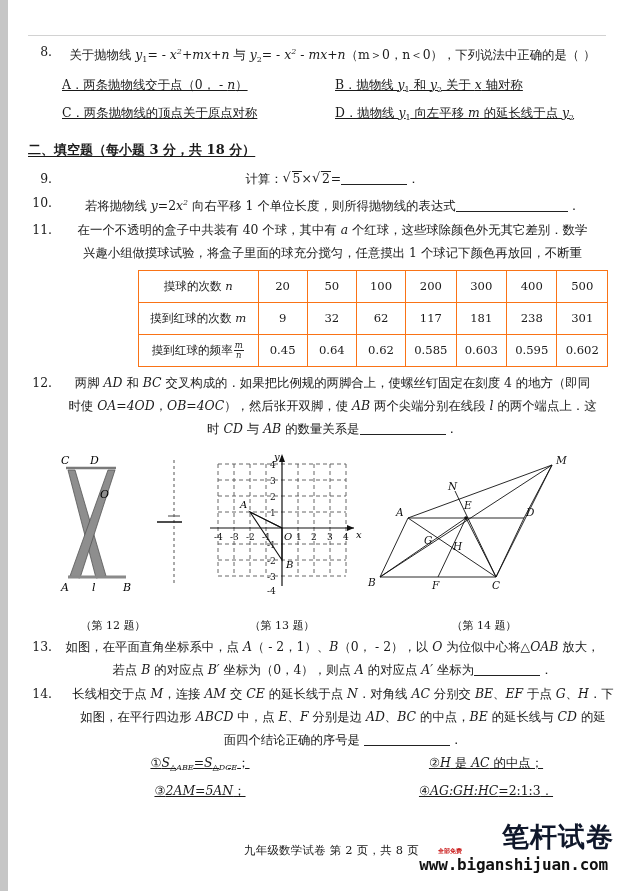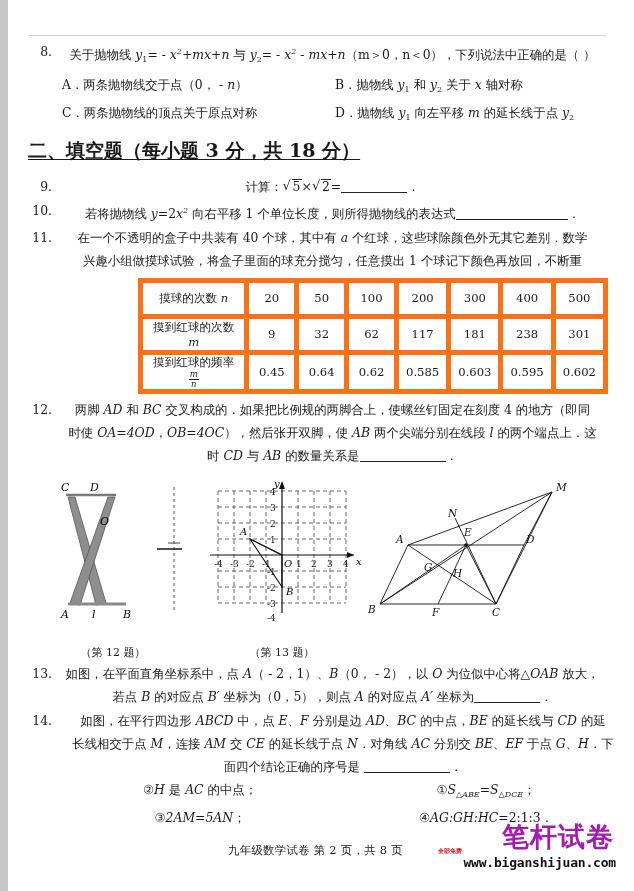--- a/index.html
+++ b/index.html
@@ -84,38 +84,38 @@
     vertical-align: sub;
     font-style: normal;
   }
 
   .choices {
     display: flex;
     font-size: 12.4px;
     line-height: 23px;
     padding-left: 34px;
   }
-  .choice-col { width: 286px; }
+  .choice-col { width: 286px; text-decoration: underline; }
 
   .blank {
     display: inline-block;
     border-bottom: 1px solid #222;
     height: 13px;
     vertical-align: -2px;
   }
   .b-md { width: 66px; }
   .b-lg { width: 86px; }
   .b-xl { width: 112px; }
 
   .section-head {
-    font-size: 19px;
+    font-size: 13px;
     font-weight: bold;
     line-height: 26px;
     margin-top: 7px;
-    margin-bottom: 12px;
+    margin-bottom: 4px;
     text-decoration: underline;
     text-underline-offset: 2px;
     display: inline-block;
   }
 
   
   .sqrt {
     display: inline-block;
     position: relative;
     padding-left: 9px;
@@ -149,21 +149,21 @@
   
   .data-table-wrap {
     margin: 6px 0 4px 110px;
   }
   table.data-table {
     border-collapse: collapse;
     font-size: 11.6px;
     table-layout: fixed;
   }
   table.data-table td {
-    border: 5px solid #f97316;
+    border: 1px solid #f97316;
     text-align: center;
     height: 31px;
     padding: 0 2px;
     vertical-align: middle;
   }
   table.data-table td.rowhead {
     width: 126px;
     font-size: 11.6px;
     padding: 0 6px;
   }
@@ -188,48 +188,48 @@
   
   .footer {
     position: absolute;
     left: 0;
     bottom: 12px;
     width: 634px;
     height: 56px;
   }
   .footer-text {
     position: absolute;
-    left: 228px;
+    left: 244px;
     top: 20px;
     font-size: 11.4px;
     letter-spacing: 0.3px;
   }
   .watermark {
     position: absolute;
     right: 18px;
     top: 0px;
     width: 178px;
     height: 56px;
   }
   .wm-cn {
     position: absolute;
     right: 2px;
     top: -1px;
     font-size: 27px;
     font-weight: bold;
     font-family: "DejaVu Sans","Liberation Sans",sans-serif;
     letter-spacing: 1px;
-    color: #a21caf;
+    color: #0f172a;
     line-height: 30px;
   }
   .wm-url {
     position: absolute;
-    right: 0px;
+    right: 8px;
     top: 32px;
-    font-size: 13px;
+    font-size: 16px;
     font-family: "DejaVu Sans Mono","Liberation Mono",monospace;
     font-weight: bold;
     color: #111;
     letter-spacing: -0.2px;
   }
   .wm-red {
     position: absolute;
     left: 0px;
     top: 24px;
     font-size: 6px;
@@ -461,41 +461,42 @@
             <text x="98" y="63">E</text>
             <text x="30" y="70">A</text>
             <text x="160" y="70">D</text>
             <text x="58" y="98">G</text>
             <text x="87" y="104">H</text>
             <text x="2" y="140">B</text>
             <text x="66" y="143">F</text>
             <text x="126" y="143">C</text>
           </g>
         </svg>
+        <div class="fig-caption">（第 14 题）</div>
       </div>
     </div>
 
     <div class="q" style="margin-top:2px;">
       <div class="q-num">13.</div>
       <div class="q-body">
         <div><span>如图，在平面直角坐标系中，点 </span><i>A</i><span>（ - 2，1）、</span><i>B</i><span>（0， - 2），以 </span><i>O</i><span> 为位似中心将△</span><i>OAB</i><span> 放大，</span></div>
-        <div><span>若点 </span><i>B</i><span> 的对应点 </span><i>B′</i><span> 坐标为（0，5），则点 </span><i>A</i><span> 的对应点 </span><i>A′</i><span> 坐标为</span><span class="blank b-md"></span><span>．</span></div>
+        <div><span>若点 </span><i>B</i><span> 的对应点 </span><i>B′</i><span> 坐标为（0，4），则点 </span><i>A</i><span> 的对应点 </span><i>A′</i><span> 坐标为</span><span class="blank b-md"></span><span>．</span></div>
       </div>
     </div>
 
     <div class="q">
       <div class="q-num">14.</div>
       <div class="q-body">
+        <div><span>长线相交于点 </span><i>M</i><span>，连接 </span><i>AM</i><span> 交 </span><i>CE</i><span> 的延长线于点 </span><i>N</i><span>．对角线 </span><i>AC</i><span> 分别交 </span><i>BE</i><span>、</span><i>EF</i><span> 于点 </span><i>G</i><span>、</span><i>H</i><span>．下</span></div>
         <div><span>如图，在平行四边形 </span><i>ABCD</i><span> 中，点 </span><i>E</i><span>、</span><i>F</i><span> 分别是边 </span><i>AD</i><span>、</span><i>BC</i><span> 的中点，</span><i>BE</i><span> 的延长线与 </span><i>CD</i><span> 的延</span></div>
-        <div><span>长线相交于点 </span><i>M</i><span>，连接 </span><i>AM</i><span> 交 </span><i>CE</i><span> 的延长线于点 </span><i>N</i><span>．对角线 </span><i>AC</i><span> 分别交 </span><i>BE</i><span>、</span><i>EF</i><span> 于点 </span><i>G</i><span>、</span><i>H</i><span>．下</span></div>
         <div><span>面四个结论正确的序号是 </span><span class="blank b-lg"></span><span>．</span></div>
 
         <div class="choices" style="padding-left:0;">
+          <div class="choice-col"><span>①</span><i>S</i><sub class="sb">△ABE</sub><span>=</span><i>S</i><sub class="sb">△DCE</sub><span>；</span></div>
           <div class="choice-col"><span>②</span><i>H</i><span> 是 </span><i>AC</i><span> 的中点；</span></div>
-          <div class="choice-col"><span>①</span><i>S</i><sub class="sb">△ABE</sub><span>=</span><i>S</i><sub class="sb">△DCE</sub><span>；</span></div>
         </div>
         <div class="choices" style="padding-left:0;">
           <div class="choice-col"><span>③</span><i>2AM=5AN</i><span>；</span></div>
           <div class="choice-col"><span>④</span><i>AG:GH:HC</i><span>=2:1:3</span><span>．</span></div>
         </div>
       </div>
     </div>
 
   </div>
 

